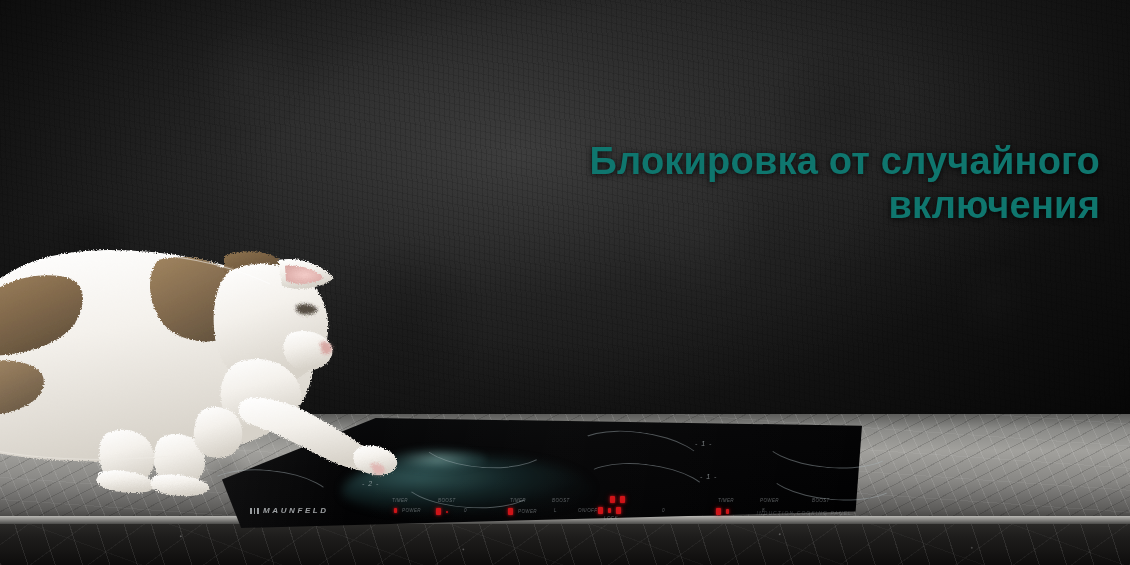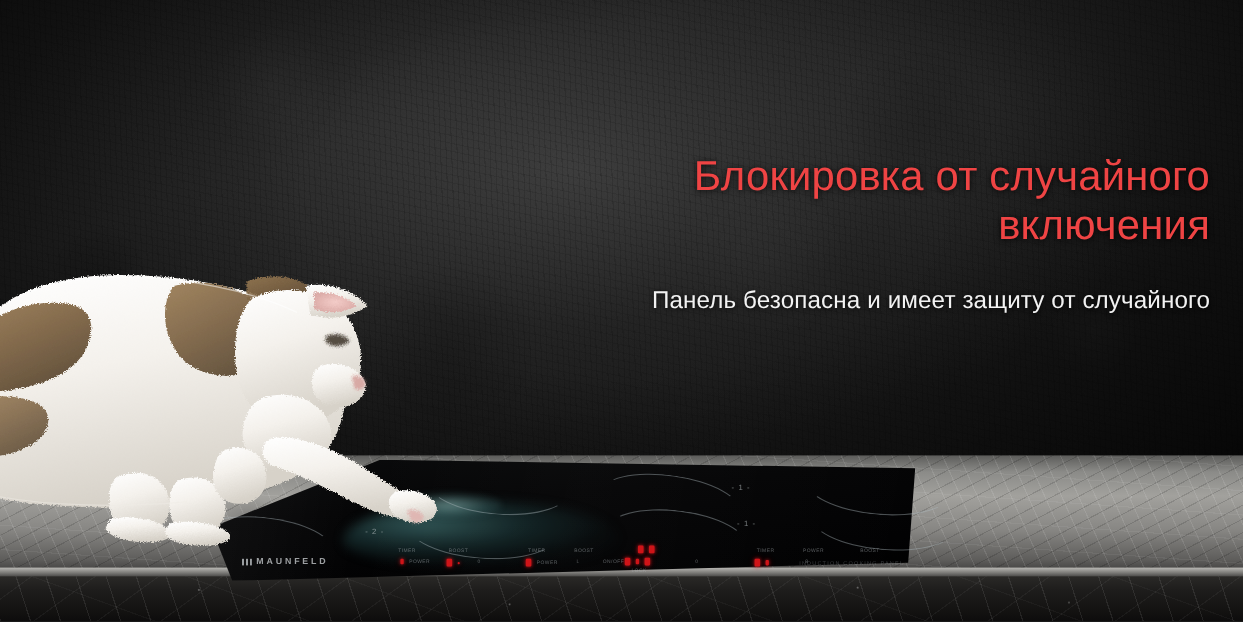--- a/index.html
+++ b/index.html
@@ -116,23 +116,24 @@
     background:
       radial-gradient(circle 2px at 16% 30%, rgba(245,245,245,.7), rgba(0,0,0,0) 70%),
       radial-gradient(circle 2px at 41% 62%, rgba(235,235,235,.6), rgba(0,0,0,0) 70%),
       radial-gradient(circle 2px at 69% 25%, rgba(245,245,245,.65), rgba(0,0,0,0) 70%),
       radial-gradient(circle 2px at 86% 58%, rgba(230,230,230,.55), rgba(0,0,0,0) 70%);
   }
 
   
   .cooktop {
     position: absolute;
-    left: 192px; top: 418px;
+    left: 222px; top: 418px;
     width: 640px;
     height: 110px;
+    font-style: italic;
   }
   .cooktop-glass {
     position: absolute;
     inset: 0;
     background: linear-gradient(175deg, #0a0b0c 0%, #050506 35%, #020203 75%, #000 100%);
     clip-path: polygon(24% 0%, 100% 7%, 99% 85%, 3% 100%, 0% 56%);
     box-shadow: 0 2px 14px rgba(0,0,0,0.9);
   }
   .cooktop-sheen {
     position: absolute;
@@ -239,23 +240,23 @@
   .copy {
     position: absolute;
     left: 430px; top: 140px;
     width: 670px;
     text-align: right;
     z-index: 20;
   }
   .headline {
     margin: 0;
     font-size: 38px;
-    font-weight: 400;
+    font-weight: 700;
     line-height: 1.15;
-    color: #ef4444;
+    color: #0f766e;
     letter-spacing: 0.2px;
     text-shadow: 0 1px 6px rgba(0,0,0,0.85);
   }
   .subcopy {
     margin: 30px 0 0 0;
     font-size: 22px;
     font-weight: 400;
     line-height: 1.42;
     color: #f2f2f2;
     letter-spacing: 0.1px;
@@ -466,17 +467,16 @@
       <g opacity="0.5">
         <path fill="none" stroke="#ffffff" stroke-width="1.2" d="M2,60 C22,32 70,16 126,16 C188,16 246,28 288,48"></path>
         <path fill="none" stroke="#efece6" stroke-width="1" d="M10,214 C58,224 128,226 188,220"></path>
       </g>
     </svg>
   </div>
 
   <div class="copy">
     <h1 class="headline">Блокировка от случайного включения</h1>
     <p class="subcopy">
-      <span class="line">Панель безопасна и имеет защиту от случайного</span>
     </p>
   </div>
 
 </div>
 
 </body></html>

